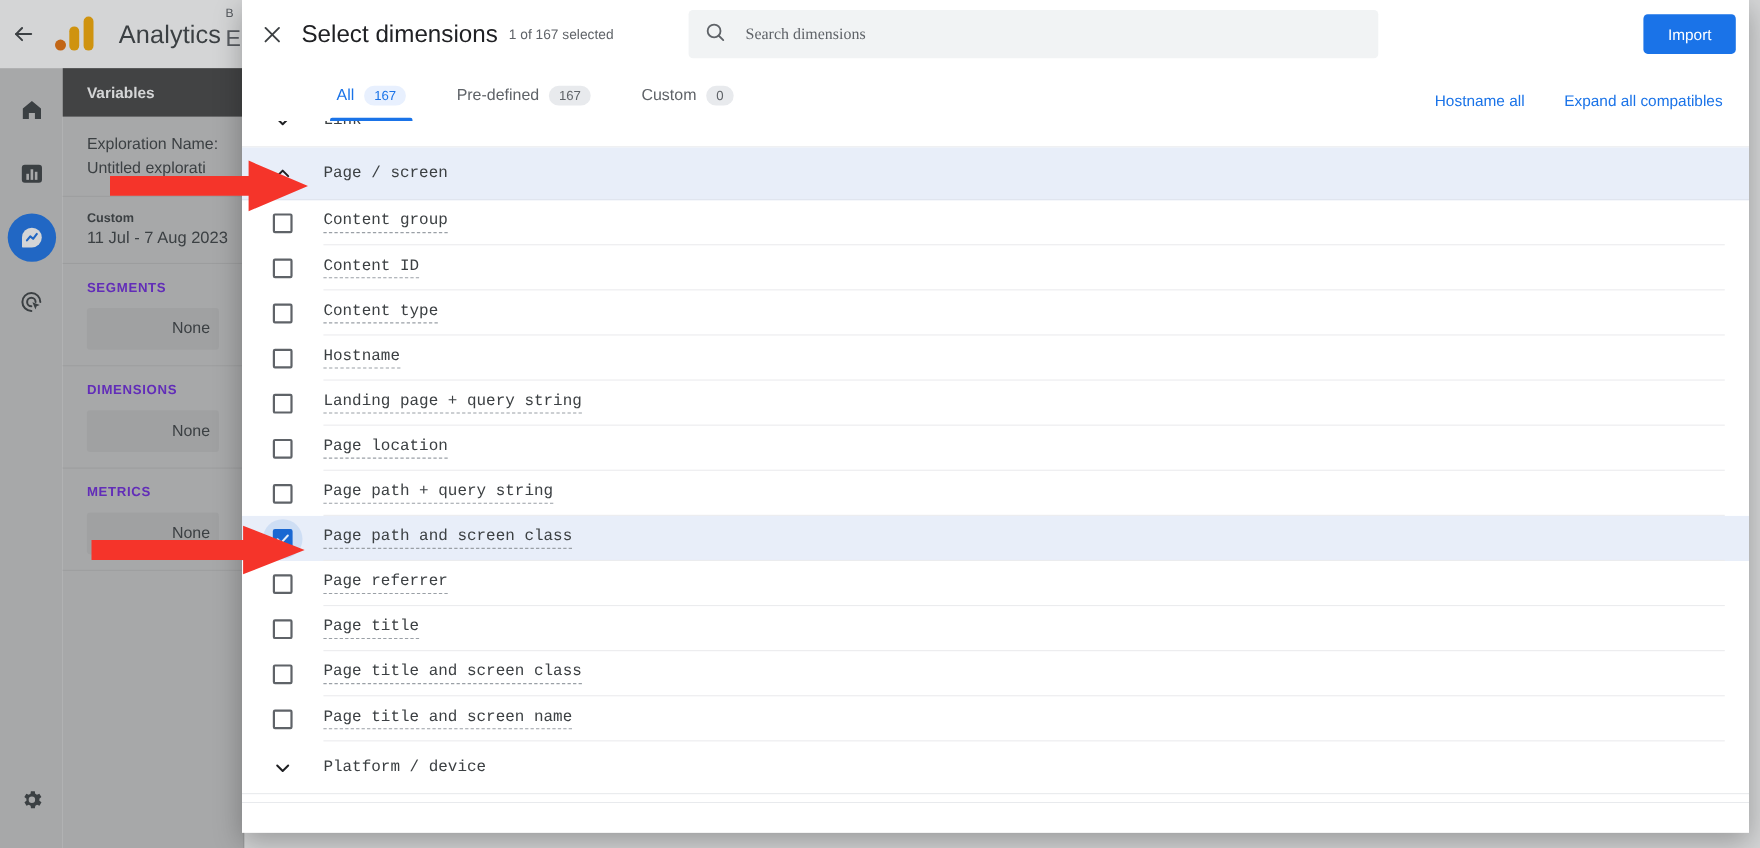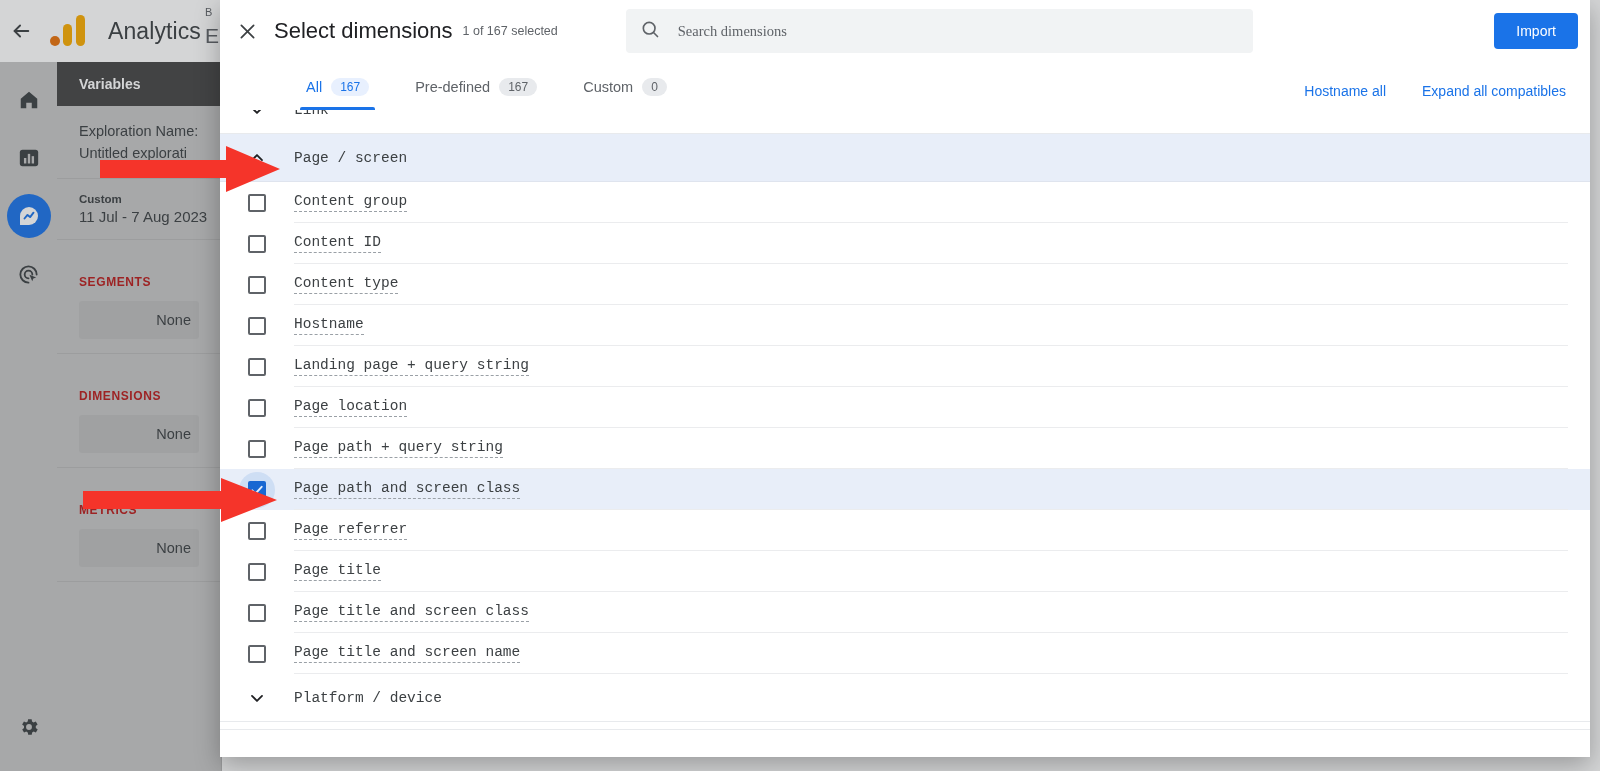--- a/index.html
+++ b/index.html
@@ -51,21 +51,21 @@
   }
   .vp-header {
     height: 44px; background: #454545; color: #ffffff;
     display: flex; align-items: center; padding-left: 22px;
     font-size: 14px; font-weight: bold;
   }
   .vp-section { padding: 14px 22px 14px 22px; border-bottom: 1px solid #b8b8b8; }
   .vp-label { font-size: 14.5px; color: #3c4043; line-height: 22px; white-space: nowrap; }
   .vp-small { font-size: 11.5px; color: #3c4043; font-weight: bold; }
   .vp-date { font-size: 15px; color: #3c4043; margin-top: 3px; white-space: nowrap; }
-  .vp-cap { font-size: 12px; color: #b91c1c; letter-spacing: .6px; font-weight: bold; margin-top: 21px; }
+  .vp-cap { font-size: 12px; color: #6d28d9; letter-spacing: .6px; font-weight: bold; }
   .vp-chip {
     margin-top: 12px; height: 38px; background: #bdbdbd; border-radius: 3px;
     display: flex; align-items: center; justify-content: flex-end;
     padding-right: 8px; font-size: 14.5px; color: #3c4043;
   }
 
   .bg-right-text {
     position: absolute; left: 205px; top: 6px; width: 60px;
     color: #5f6368;
   }

